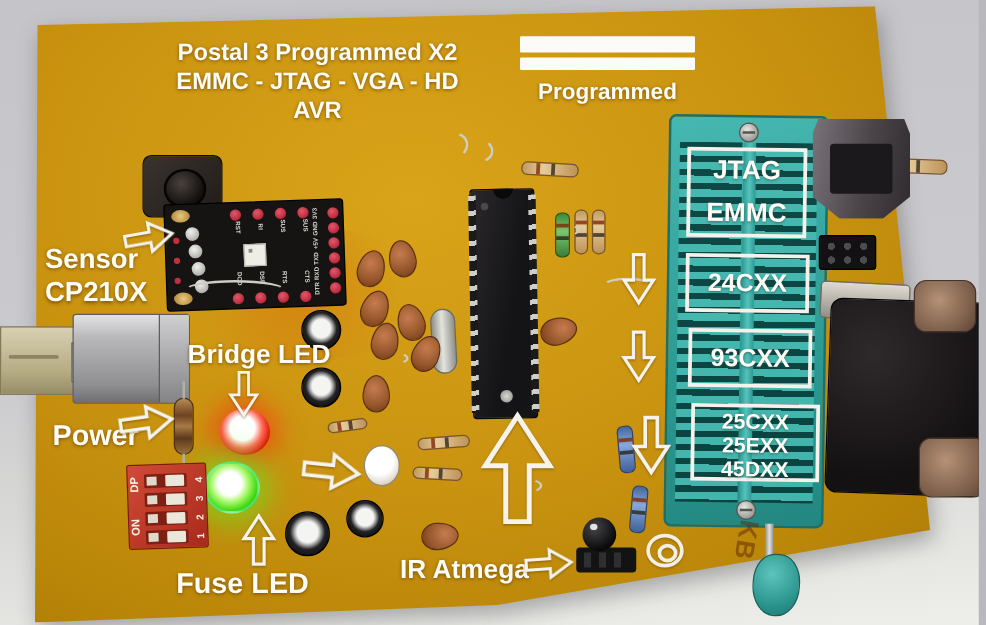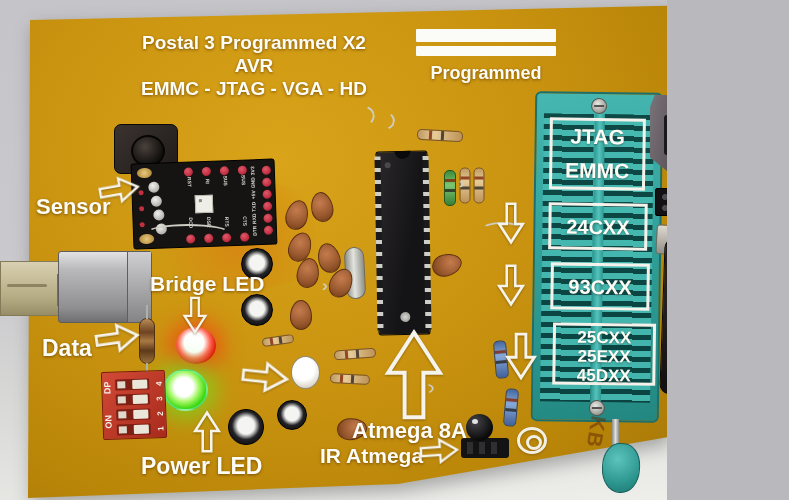--- a/index.html
+++ b/index.html
@@ -1,16 +1,16 @@
 <!DOCTYPE html>
 <html><head>
 <meta charset="utf-8">
 <style>
   html,body{margin:0;padding:0;background:#b9b9bd;}
-  .scene{position:relative;width:667px;height:500px;overflow:hidden;
+  .scene{position:relative;width:783px;height:500px;overflow:hidden;
          font-family:"Liberation Sans","DejaVu Sans",sans-serif;
          background:linear-gradient(175deg,#c5c5c9 0%,#cacace 52%,#d8d8d6 72%,#eeeeeb 100%);}
   .scene *{position:absolute;box-sizing:border-box;}
 
   
   .board-wrap{inset:0;filter:drop-shadow(3px 7px 9px rgba(40,40,40,.35));}
   .board{inset:0;background:radial-gradient(ellipse at 42% 32%,#d9a419 0%,#c99310 48%,#b98508 78%,#a3760a 100%);
          clip-path:polygon(30px 20px,700px 5px,744px 424px,398px 484px,28px 498px);}
   .glow{left:140px;top:180px;width:200px;height:110px;border-radius:50%;
         background:radial-gradient(circle,rgba(220,90,10,.35),rgba(220,90,10,0) 70%);}
@@ -174,22 +174,22 @@
 
 <div class="scene">
 
   <div class="board-wrap">
     <div class="board"></div>
   </div>
   <div class="glow"></div>
 
   <div class="wtxt title">
     <div>Postal 3 Programmed X2</div>
+    <div>EMMC - JTAG - VGA - HD</div>
     <div>AVR</div>
-    <div>EMMC - JTAG - VGA - HD</div>
   </div>
 
   <div class="logo">
     <span class="bar b1"></span>
     <span class="bar b2"></span>
     <span class="wtxt ltxt">Programmed</span>
   </div>
 
   <div class="button"></div>
 
@@ -328,25 +328,25 @@
   <div class="vga-post" style="left:731px;top:224px;width:50px;height:42px;"></div>
   <div class="vga-post" style="left:735px;top:350px;width:54px;height:48px;"></div>
 
   <div class="irsensor-base"></div>
   <div class="irsensor-dome"></div>
   <div class="osym"></div>
   <div class="kb">KB</div>
 
   <div class="wtxt lbl-bridge">
     <div>Sensor</div>
+    <div>CP210X</div>
   </div>
   <div class="wtxt lbl-power">Bridge LED</div>
-  <div class="wtxt lbl-fuse">Data</div>
-  <div class="wtxt lbl-dataled">Power LED</div>
-  <div class="wtxt lbl-atmega">Atmega 8A</div>
+  <div class="wtxt lbl-fuse">Power</div>
+  <div class="wtxt lbl-dataled">Fuse LED</div>
   <div class="wtxt lbl-irsensor">IR Atmega</div>
 
   <svg class="arrow" style="left:98px;top:175px;transform:rotate(-10deg);" width="42" height="30" viewBox="0 0 40 28">
       <polygon points="2,10 21,10 21,3 38,14 21,25 21,18 2,18"></polygon>
     </svg>
   <svg class="arrow" style="left:93px;top:322px;transform:rotate(-8deg);" width="48" height="32" viewBox="0 0 40 28">
       <polygon points="2,10 21,10 21,3 38,14 21,25 21,18 2,18"></polygon>
     </svg>
   <svg class="arrow" style="left:238px;top:360px;transform:rotate(6deg);" width="54" height="34" viewBox="0 0 40 28">
       <polygon points="2,10 21,10 21,3 38,14 21,25 21,18 2,18"></polygon>

